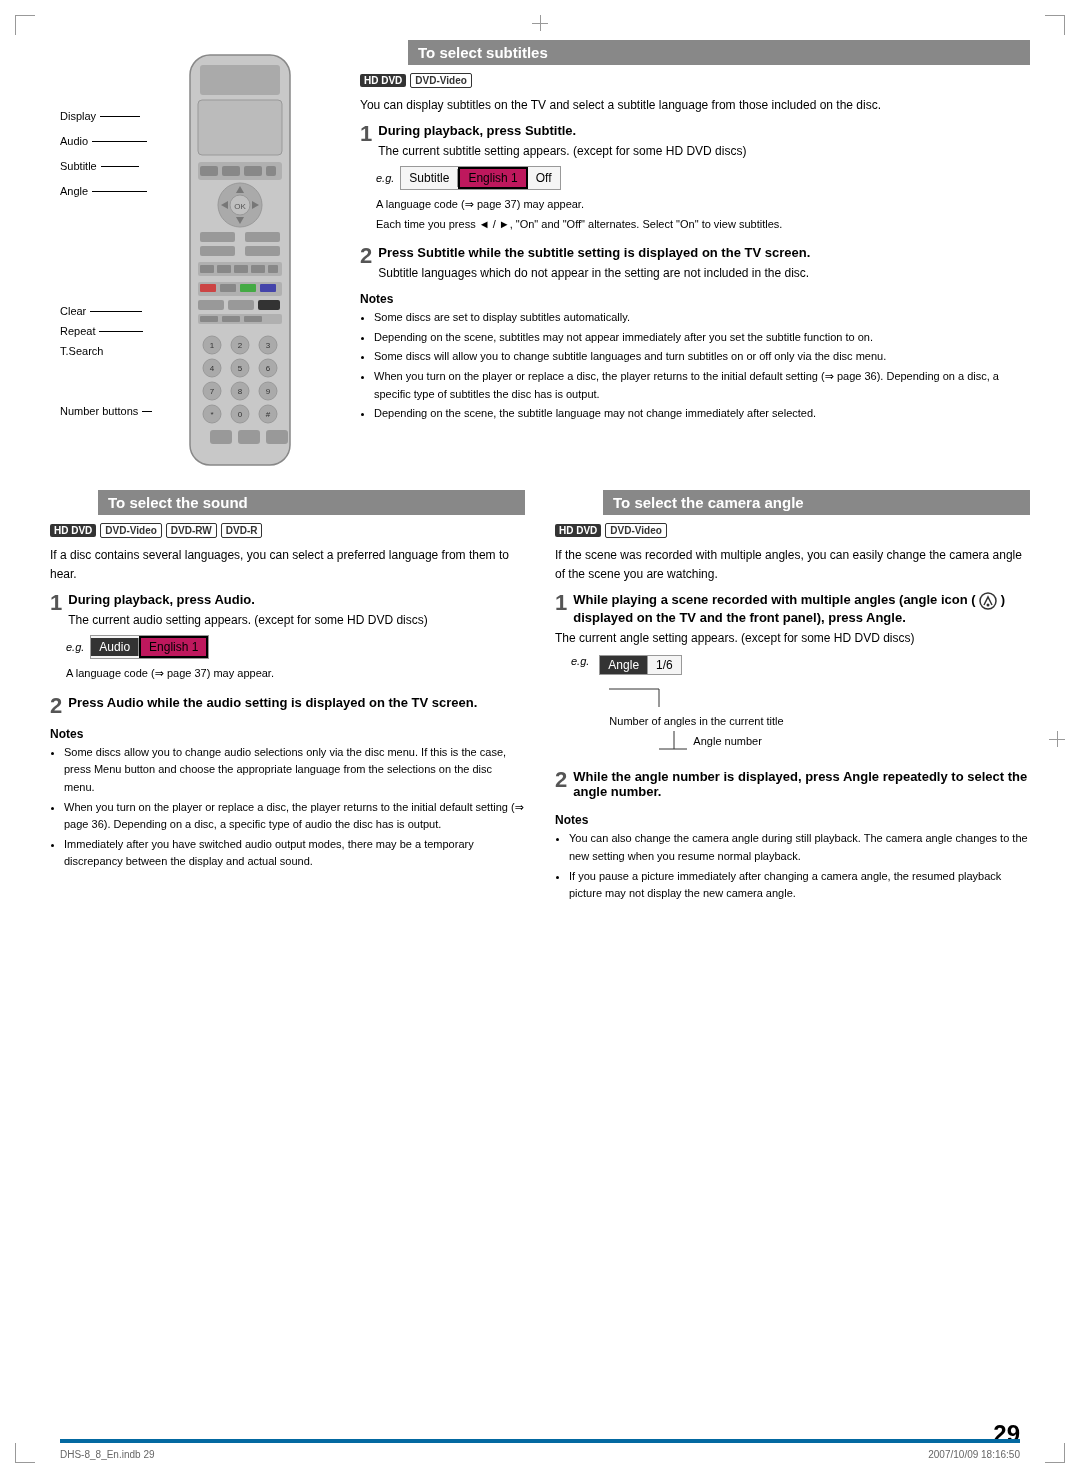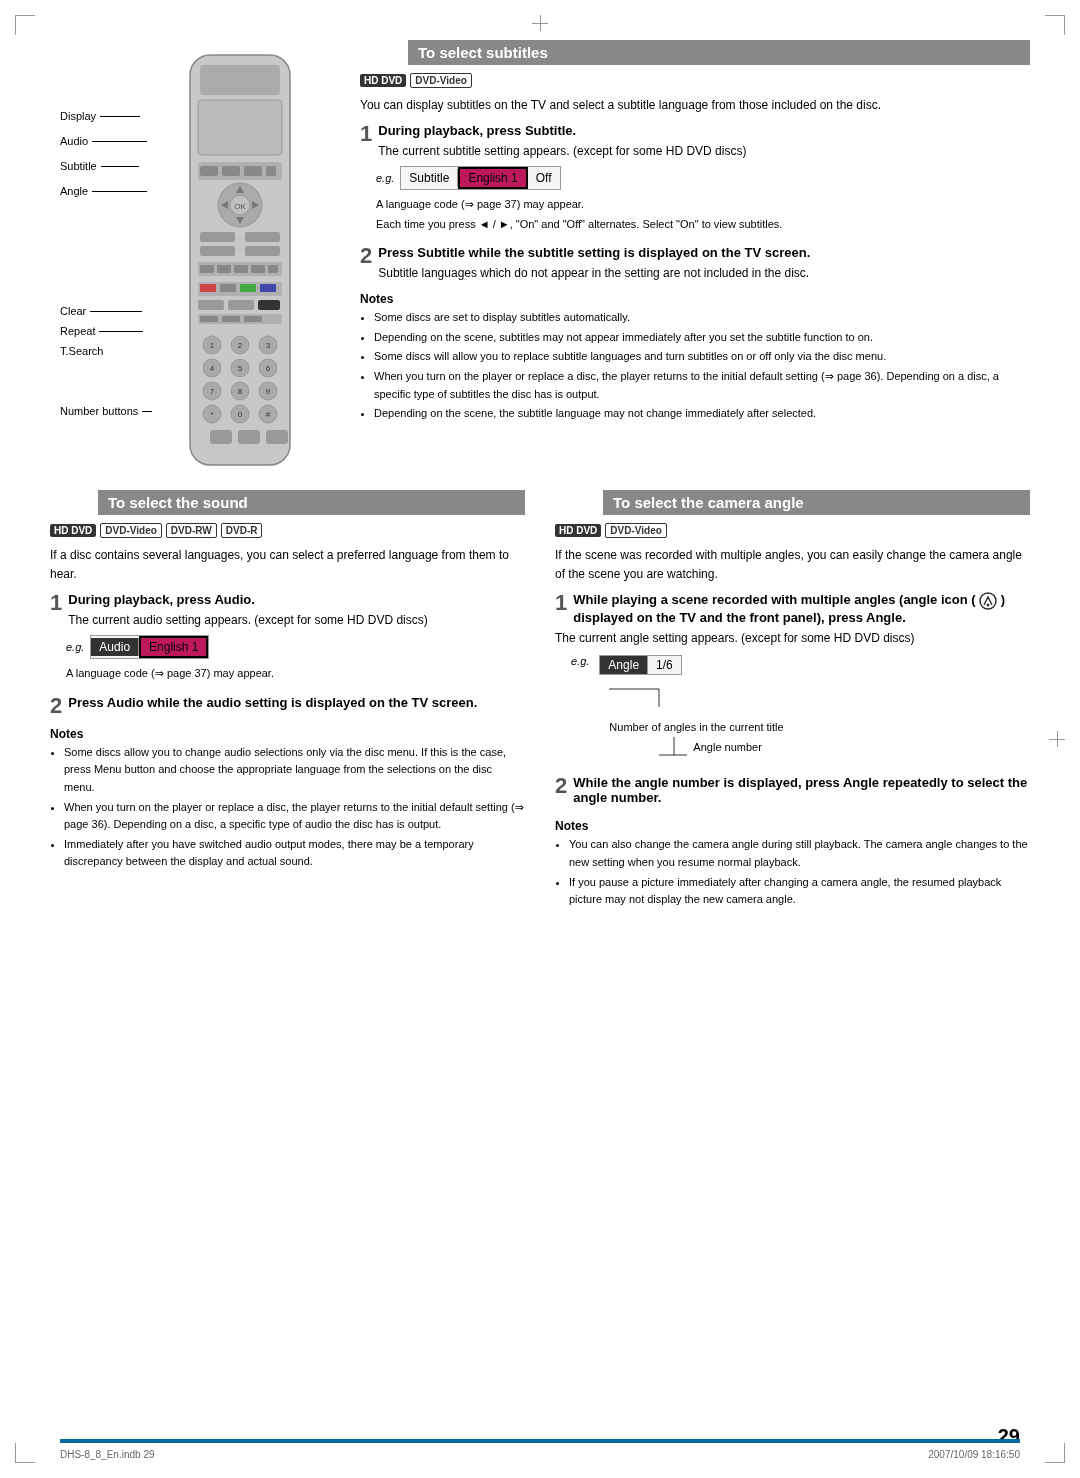--- a/index.html
+++ b/index.html
@@ -180,21 +180,21 @@
     }
     .bottom-left, .bottom-right {
       flex: 1;
     }
 
     
     .page-number {
       position: absolute;
       bottom: 30px;
       right: 60px;
-      font-size: 20px;
+      font-size: 24px;
       font-weight: bold;
     }
 
     
     .footer {
       position: absolute;
       bottom: 18px;
       left: 60px;
       right: 60px;
       display: flex;
@@ -428,21 +428,21 @@
           <div class="step-title">Press Subtitle while the subtitle setting is displayed on the TV screen.</div>
           <div class="step-body">Subtitle languages which do not appear in the setting are not included in the disc.</div>
         </div>
       </div>
 
       <div class="notes-section">
         <div class="notes-title">Notes</div>
         <ul>
           <li>Some discs are set to display subtitles automatically.</li>
           <li>Depending on the scene, subtitles may not appear immediately after you set the subtitle function to on.</li>
-          <li>Some discs will allow you to replace subtitle languages and turn subtitles on or off only via the disc menu.</li>
+          <li>Some discs will allow you to change subtitle languages and turn subtitles on or off only via the disc menu.</li>
           <li>When you turn on the player or replace a disc, the player returns to the initial default setting (⇒ page 36). Depending on a disc, a specific type of subtitles the disc has is output.</li>
           <li>Depending on the scene, the subtitle language may not change immediately after selected.</li>
         </ul>
       </div>
     </div>
   </div>
 
   <div class="bottom-section">
 
     <div class="bottom-left">
@@ -511,21 +511,21 @@
           <div class="step-body">The current angle setting appears. (except for some HD DVD discs)</div>
           <div class="angle-eg-container">
             <div class="angle-eg-row">
               <span class="eg-label">e.g.</span>
               <div style="display:flex; flex-direction:column; align-items:flex-start; gap:4px;">
                 <div class="angle-display">
                   <span class="angle-item dark">Angle</span>
                   <span class="angle-item">1/6</span>
                 </div>
                 <div style="display:flex; gap:20px; font-size:11px; margin-left:10px;">
-                  <div style="display:flex; flex-direction:column; gap:10px;">
+                  <div style="display:flex; flex-direction:column; gap:4px;">
                     <div>
                       <svg width="60" height="30">
                         <line x1="0" y1="10" x2="50" y2="10" stroke="#333" stroke-width="1"></line>
                         <line x1="50" y1="10" x2="50" y2="28" stroke="#333" stroke-width="1"></line>
                       </svg>
                     </div>
                     <span>Number of angles in the current title</span>
                   </div>
                 </div>
                 <div style="font-size:11px; margin-left:60px;">

